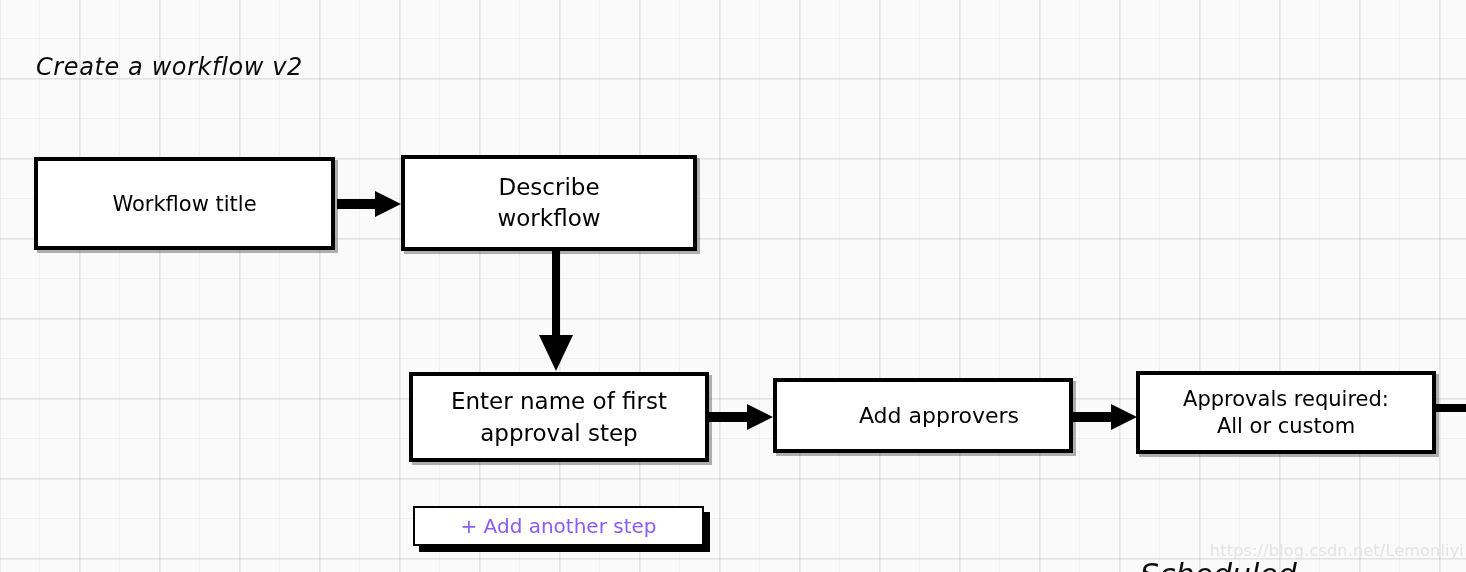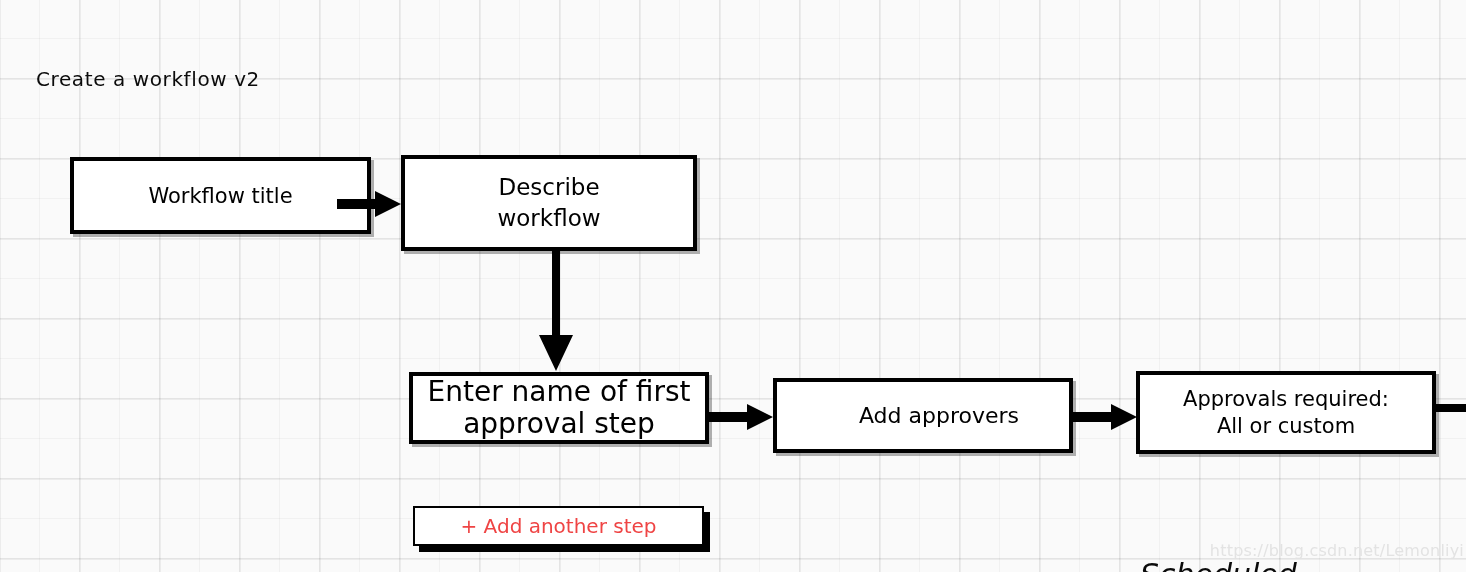--- a/index.html
+++ b/index.html
@@ -30,23 +30,24 @@
       40px 40px,
       80px 80px,
       80px 80px;
     background-position: -1px -2px, -1px -2px, -1px -2px, -1px -2px;
   }
 
   
   #diagram-title {
     position: absolute;
     left: 36px;
-    top: 60px;
-    font-family: "DejaVu Sans", sans-serif;
-    font-size: 20px;
+    top: 48px;
+    font-family: "DejaVu Sans", sans-serif;
+    font-style: italic;
+    font-size: 24px;
     line-height: 38px;
     color: #0b0b0b;
     letter-spacing: 0.6px;
     white-space: nowrap;
   }
 
   
   .node {
     position: absolute;
     box-sizing: border-box;
@@ -60,35 +61,34 @@
     font-family: "DejaVu Sans", sans-serif;
     box-shadow: 3px 3px 0 rgba(0,0,0,0.30);
   }
   .node .label {
     display: block;
     white-space: pre-line;
   }
 
   #node-workflow-title {
     left: 34px;  top: 157px;
-    width: 301px; height: 77px;
+    width: 301px; height: 93px;
     font-size: 21px;
     line-height: 26px;
-    margin-left: 36px;
   }
   #node-describe-workflow {
     left: 401px; top: 155px;
     width: 296px; height: 96px;
     font-size: 23px;
     line-height: 31px;
   }
   #node-enter-name {
     left: 409px; top: 372px;
-    width: 300px; height: 72px;
-    font-size: 28px;
+    width: 300px; height: 90px;
+    font-size: 23px;
     line-height: 32px;
   }
   #node-add-approvers {
     left: 773px; top: 378px;
     width: 300px; height: 75px;
     font-size: 22px;
     line-height: 28px;
     padding-left: 32px;
   }
   #node-approvals-required {
@@ -104,21 +104,21 @@
     box-sizing: border-box;
     left: 413px; top: 506px;
     width: 291px; height: 40px;
     background: #ffffff;
     border: 2px solid #000000;
     display: flex;
     align-items: center;
     justify-content: center;
     font-family: "DejaVu Sans", sans-serif;
     font-size: 20px;
-    color: #ef4444;
+    color: #8b5cf6;
     box-shadow: 6px 6px 0 #000000;
   }
 
   
   .arrow-svg {
     position: absolute;
     overflow: visible;
   }
   .arrow-shape { fill: #000000; }
 

